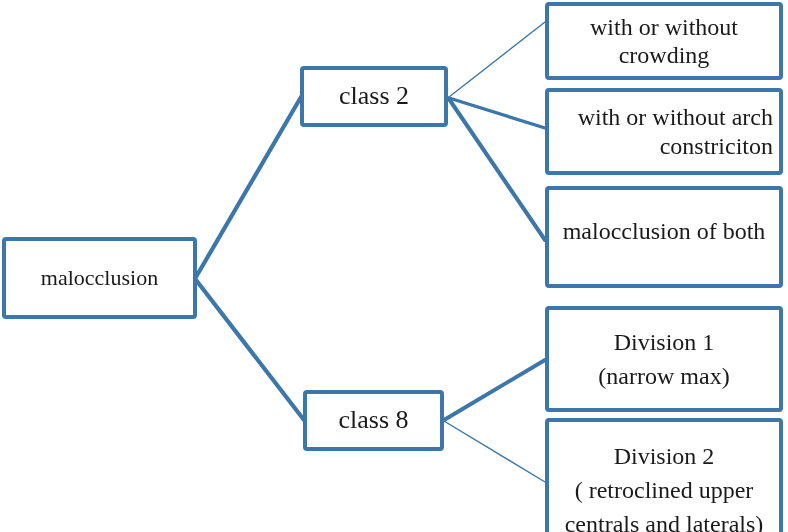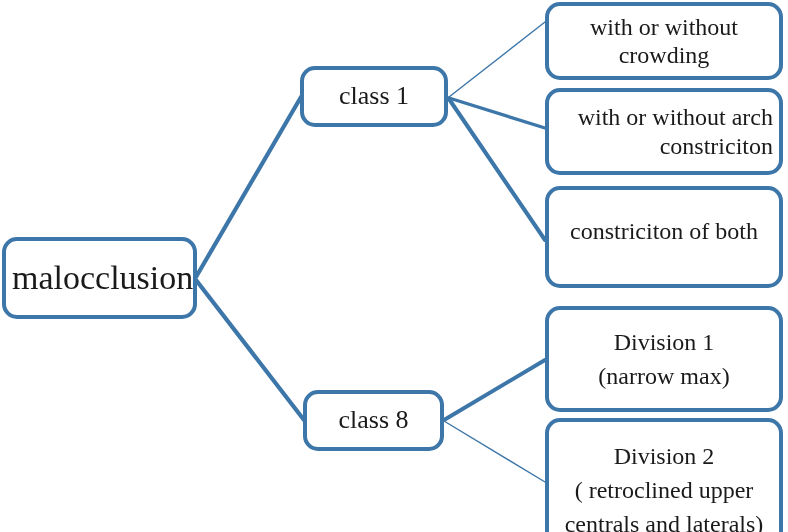--- a/index.html
+++ b/index.html
@@ -20,42 +20,42 @@
     left: 0;
     top: 0;
     width: 788px;
     height: 532px;
   }
   .node {
     position: absolute;
     box-sizing: border-box;
     background: #ffffff;
     border: 4px solid #3d76a8;
-    border-radius: 15px;
+    border-radius: 4px;
     display: flex;
     align-items: center;
     justify-content: center;
     text-align: center;
     color: #1a1a1a;
     z-index: 2;
   }
   .node .label {
     display: block;
     width: 100%;
     padding: 0 6px;
     box-sizing: border-box;
     line-height: 1.18;
     white-space: pre-line;
   }
   .node-root {
     left: 2px;
     top: 237px;
     width: 195px;
     height: 82px;
-    font-size: 34px;
+    font-size: 22px;
   }
   .node-class1 {
     left: 300px;
     top: 66px;
     width: 148px;
     height: 61px;
     font-size: 26px;
   }
   .node-class2 {
     left: 303px;
@@ -91,39 +91,39 @@
     <line x1="449" y1="99" x2="545" y2="240" stroke="#3d76a8" stroke-width="4" stroke-linecap="round"></line>
     <line x1="444" y1="420" x2="545" y2="360" stroke="#3d76a8" stroke-width="4" stroke-linecap="round"></line>
     <line x1="444" y1="421" x2="545" y2="482" stroke="#3d76a8" stroke-width="1.4" stroke-linecap="round"></line>
   </svg>
 
   <div class="node node-root">
     <span class="label">malocclusion</span>
   </div>
 
   <div class="node node-class1">
-    <span class="label">class 1</span>
+    <span class="label">class 2</span>
   </div>
 
   <div class="node node-class2">
     <span class="label">class 8</span>
   </div>
 
   <div class="node node-leaf leaf-crowding">
     <span class="label">with or without
 crowding</span>
   </div>
 
   <div class="node node-leaf leaf-arch">
     <span class="label">with or without arch
 constriciton</span>
   </div>
 
   <div class="node node-leaf leaf-combo">
-    <span class="label">constriciton of both</span>
+    <span class="label">malocclusion of both</span>
   </div>
 
   <div class="node node-leaf leaf-division1">
     <span class="label">Division 1
 (narrow max)</span>
   </div>
 
   <div class="node node-leaf leaf-division2">
     <span class="label">Division 2
 ( retroclined upper

